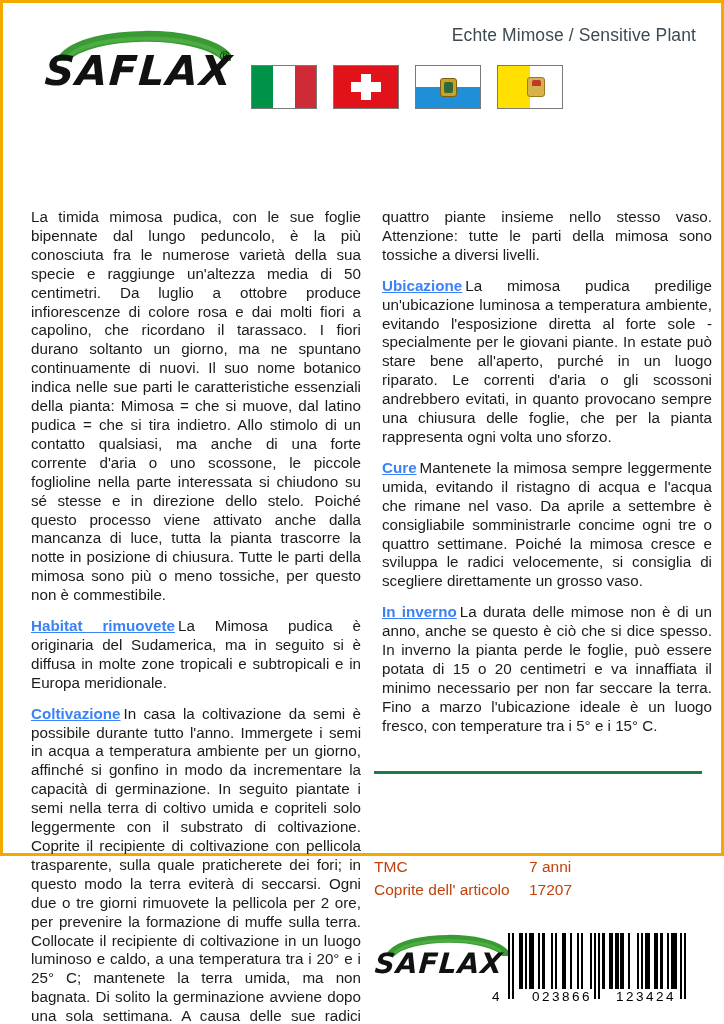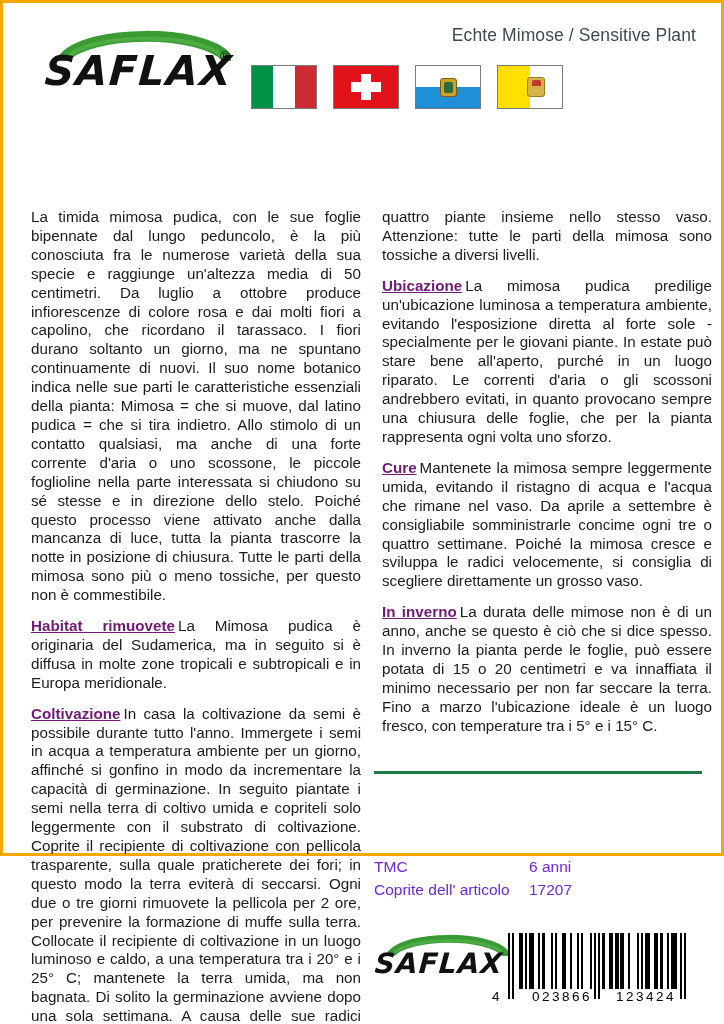--- a/index.html
+++ b/index.html
@@ -177,41 +177,41 @@
   .col-right { left: 371px; margin-left: 8px; }
 
   .col p {
     margin: 0 0 12px 0;
     text-align: justify;
   }
   .col p:last-child { margin-bottom: 0; }
 
   .sec-head {
     font-weight: bold;
-    color: #701a75;
+    color: #3b82f6;
     text-decoration: underline;
     margin-right: 3px;
   }
 
   
   .divider {
     position: absolute;
     left: 371px;
     width: 328px;
     top: 768px;
     height: 0;
     border-top: 3px solid #1e7a46;
   }
   .meta {
     position: absolute;
     left: 371px;
     top: 855px;
     width: 330px;
     font-size: 15.5px;
-    color: #6d28d9;
+    color: #c2410c;
   }
   .meta-row {
     display: flex;
     margin-bottom: 5px;
   }
   .meta-label { width: 155px; }
   .meta-value { }
 
   .footer-logo {
     position: absolute;
@@ -325,21 +325,21 @@
       <p><span class="sec-head">Cure</span><span>Mantenete la mimosa sempre leggermente umida, evitando il ristagno di acqua e l'acqua che rimane nel vaso. Da aprile a settembre è consigliabile somministrarle concime ogni tre o quattro settimane. Poiché la mimosa cresce e sviluppa le radici velocemente, si consiglia di scegliere direttamente un grosso vaso.</span></p>
       <p><span class="sec-head">In inverno</span><span>La durata delle mimose non è di un anno, anche se questo è ciò che si dice spesso. In inverno la pianta perde le foglie, può essere potata di 15 o 20 centimetri e va innaffiata il minimo necessario per non far seccare la terra. Fino a marzo l'ubicazione ideale è un luogo fresco, con temperature tra i 5° e i 15° C.</span></p>
     </div>
   </div>
 
   <div class="divider"></div>
 
   <div class="meta">
     <div class="meta-row">
       <span class="meta-label">TMC</span>
-      <span class="meta-value">6 anni</span>
+      <span class="meta-value">7 anni</span>
     </div>
     <div class="meta-row">
       <span class="meta-label">Coprite dell' articolo</span>
       <span class="meta-value">17207</span>
     </div>
   </div>
 
   <div class="footer-logo">
     <svg class="logo-arc2" viewBox="0 0 120 25">
       <path d="M3 23 C 20 3, 100 3, 117 22" stroke="#3a9b35" stroke-width="8" fill="none" stroke-linecap="round"></path>

